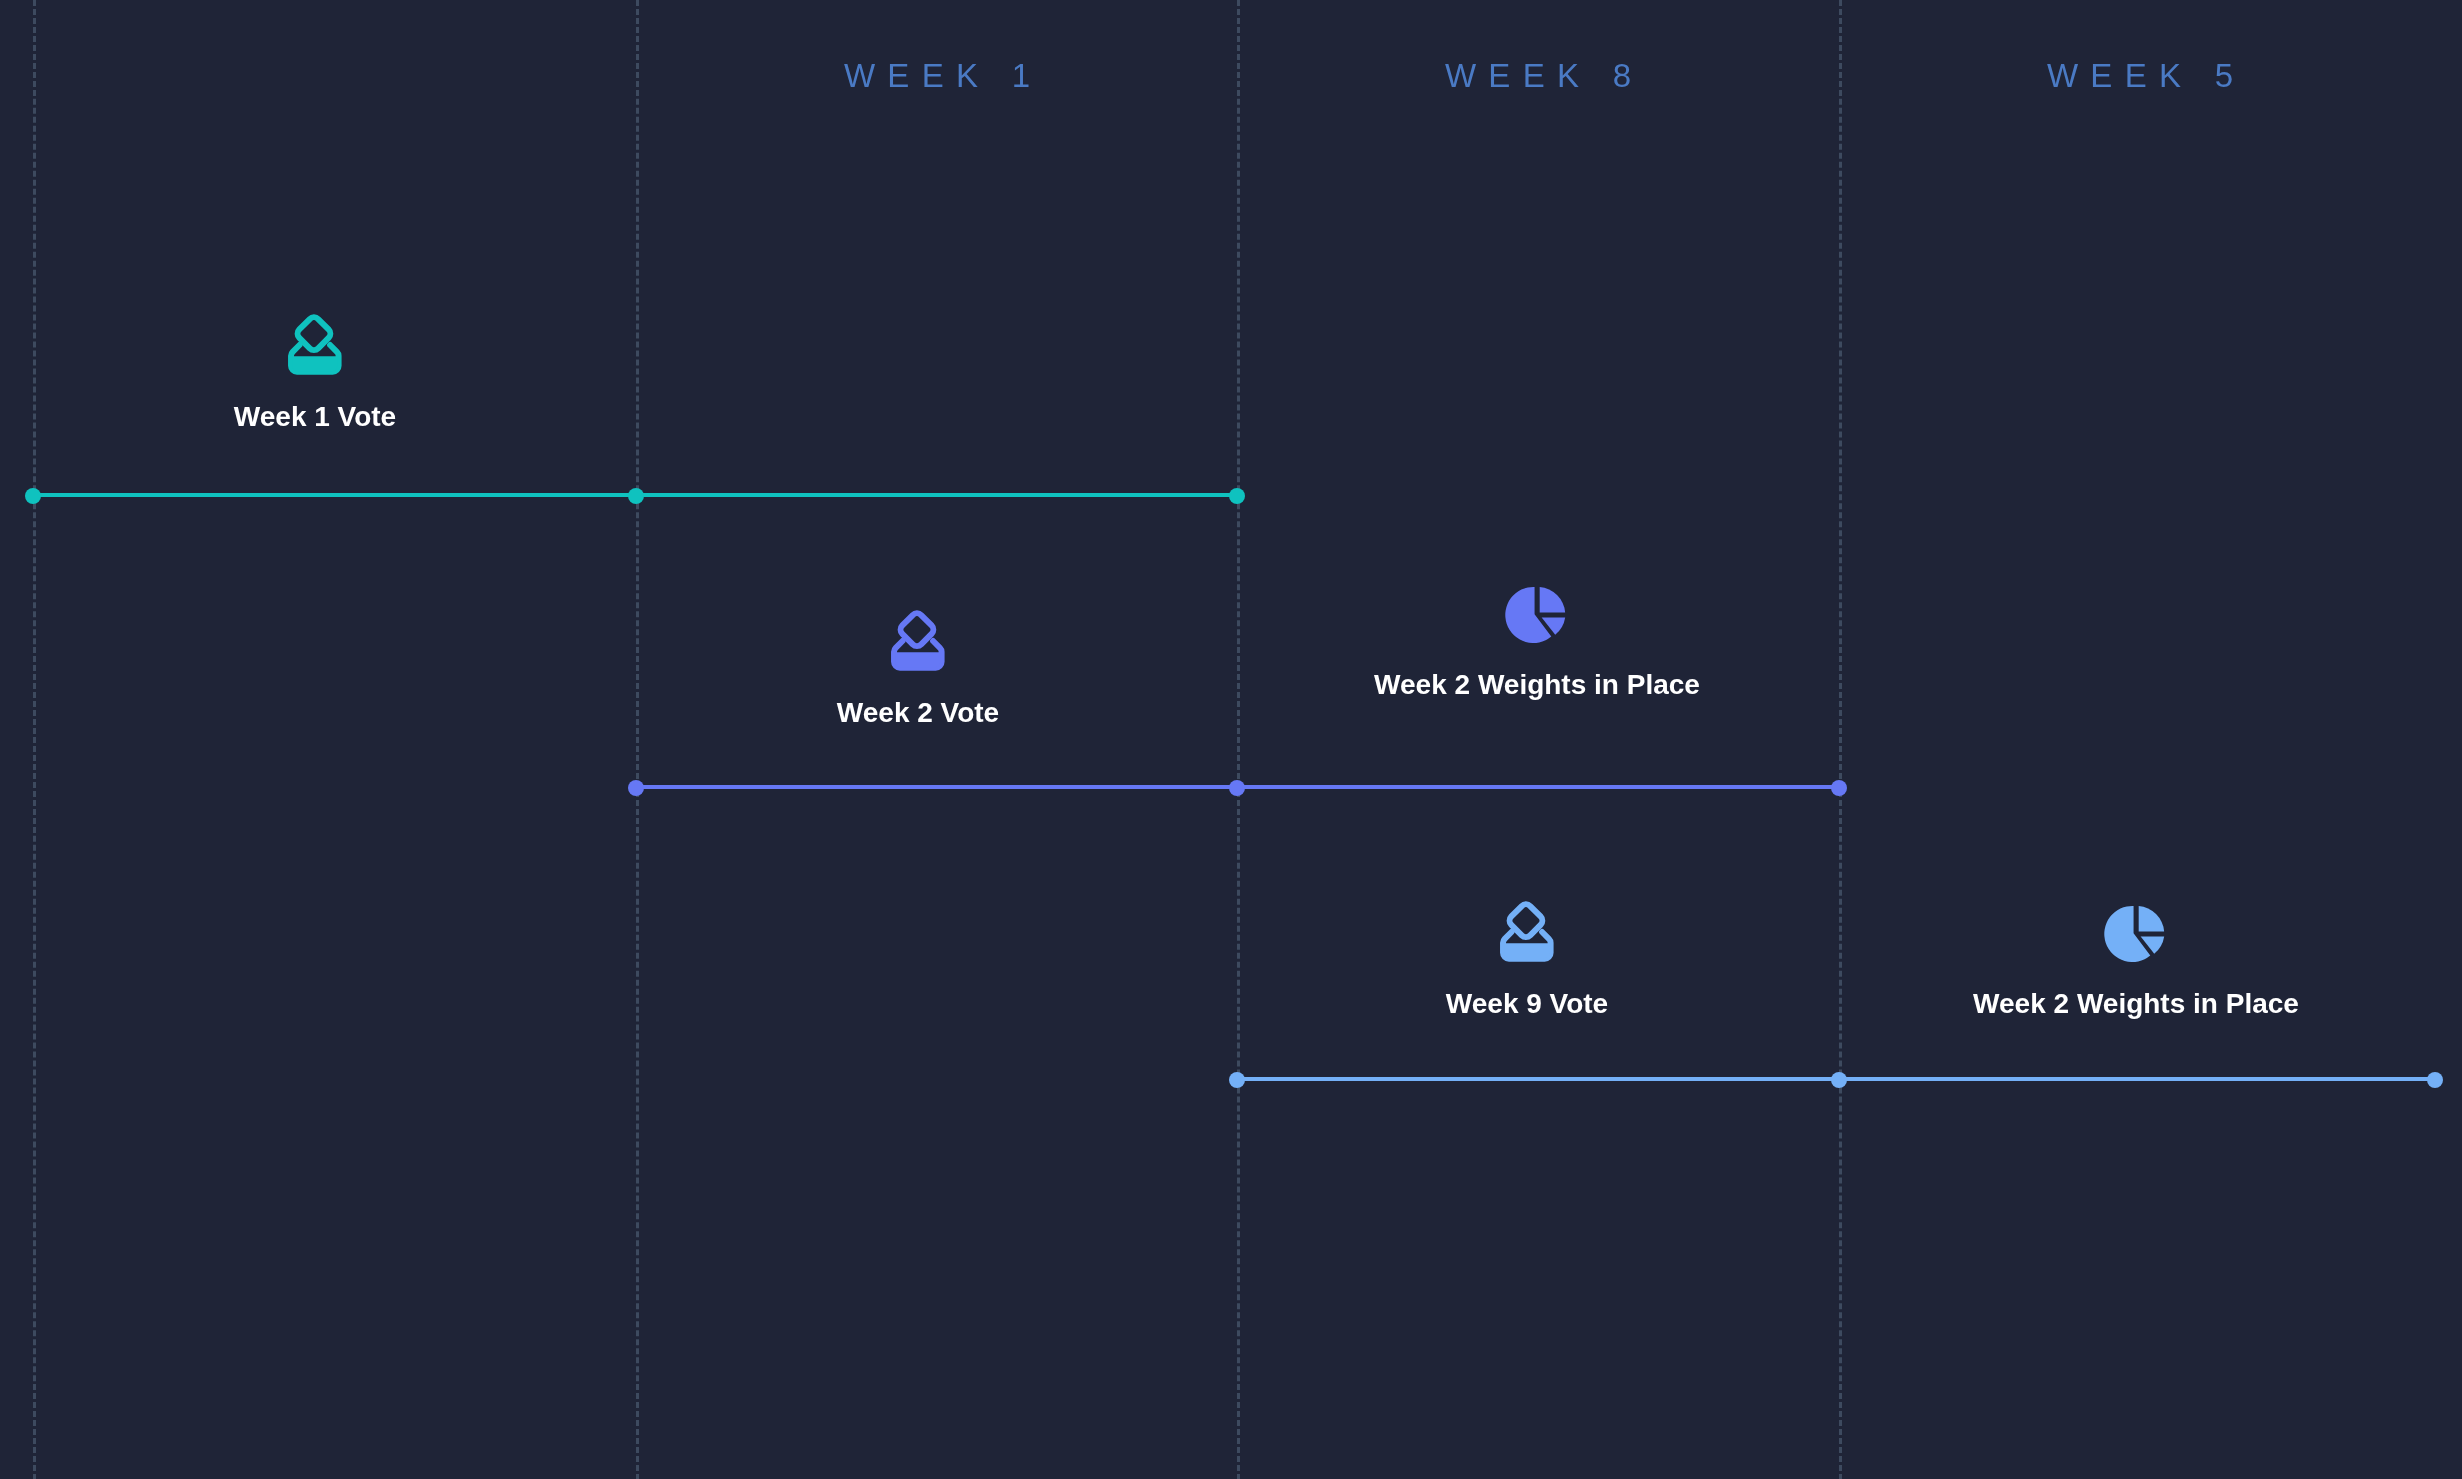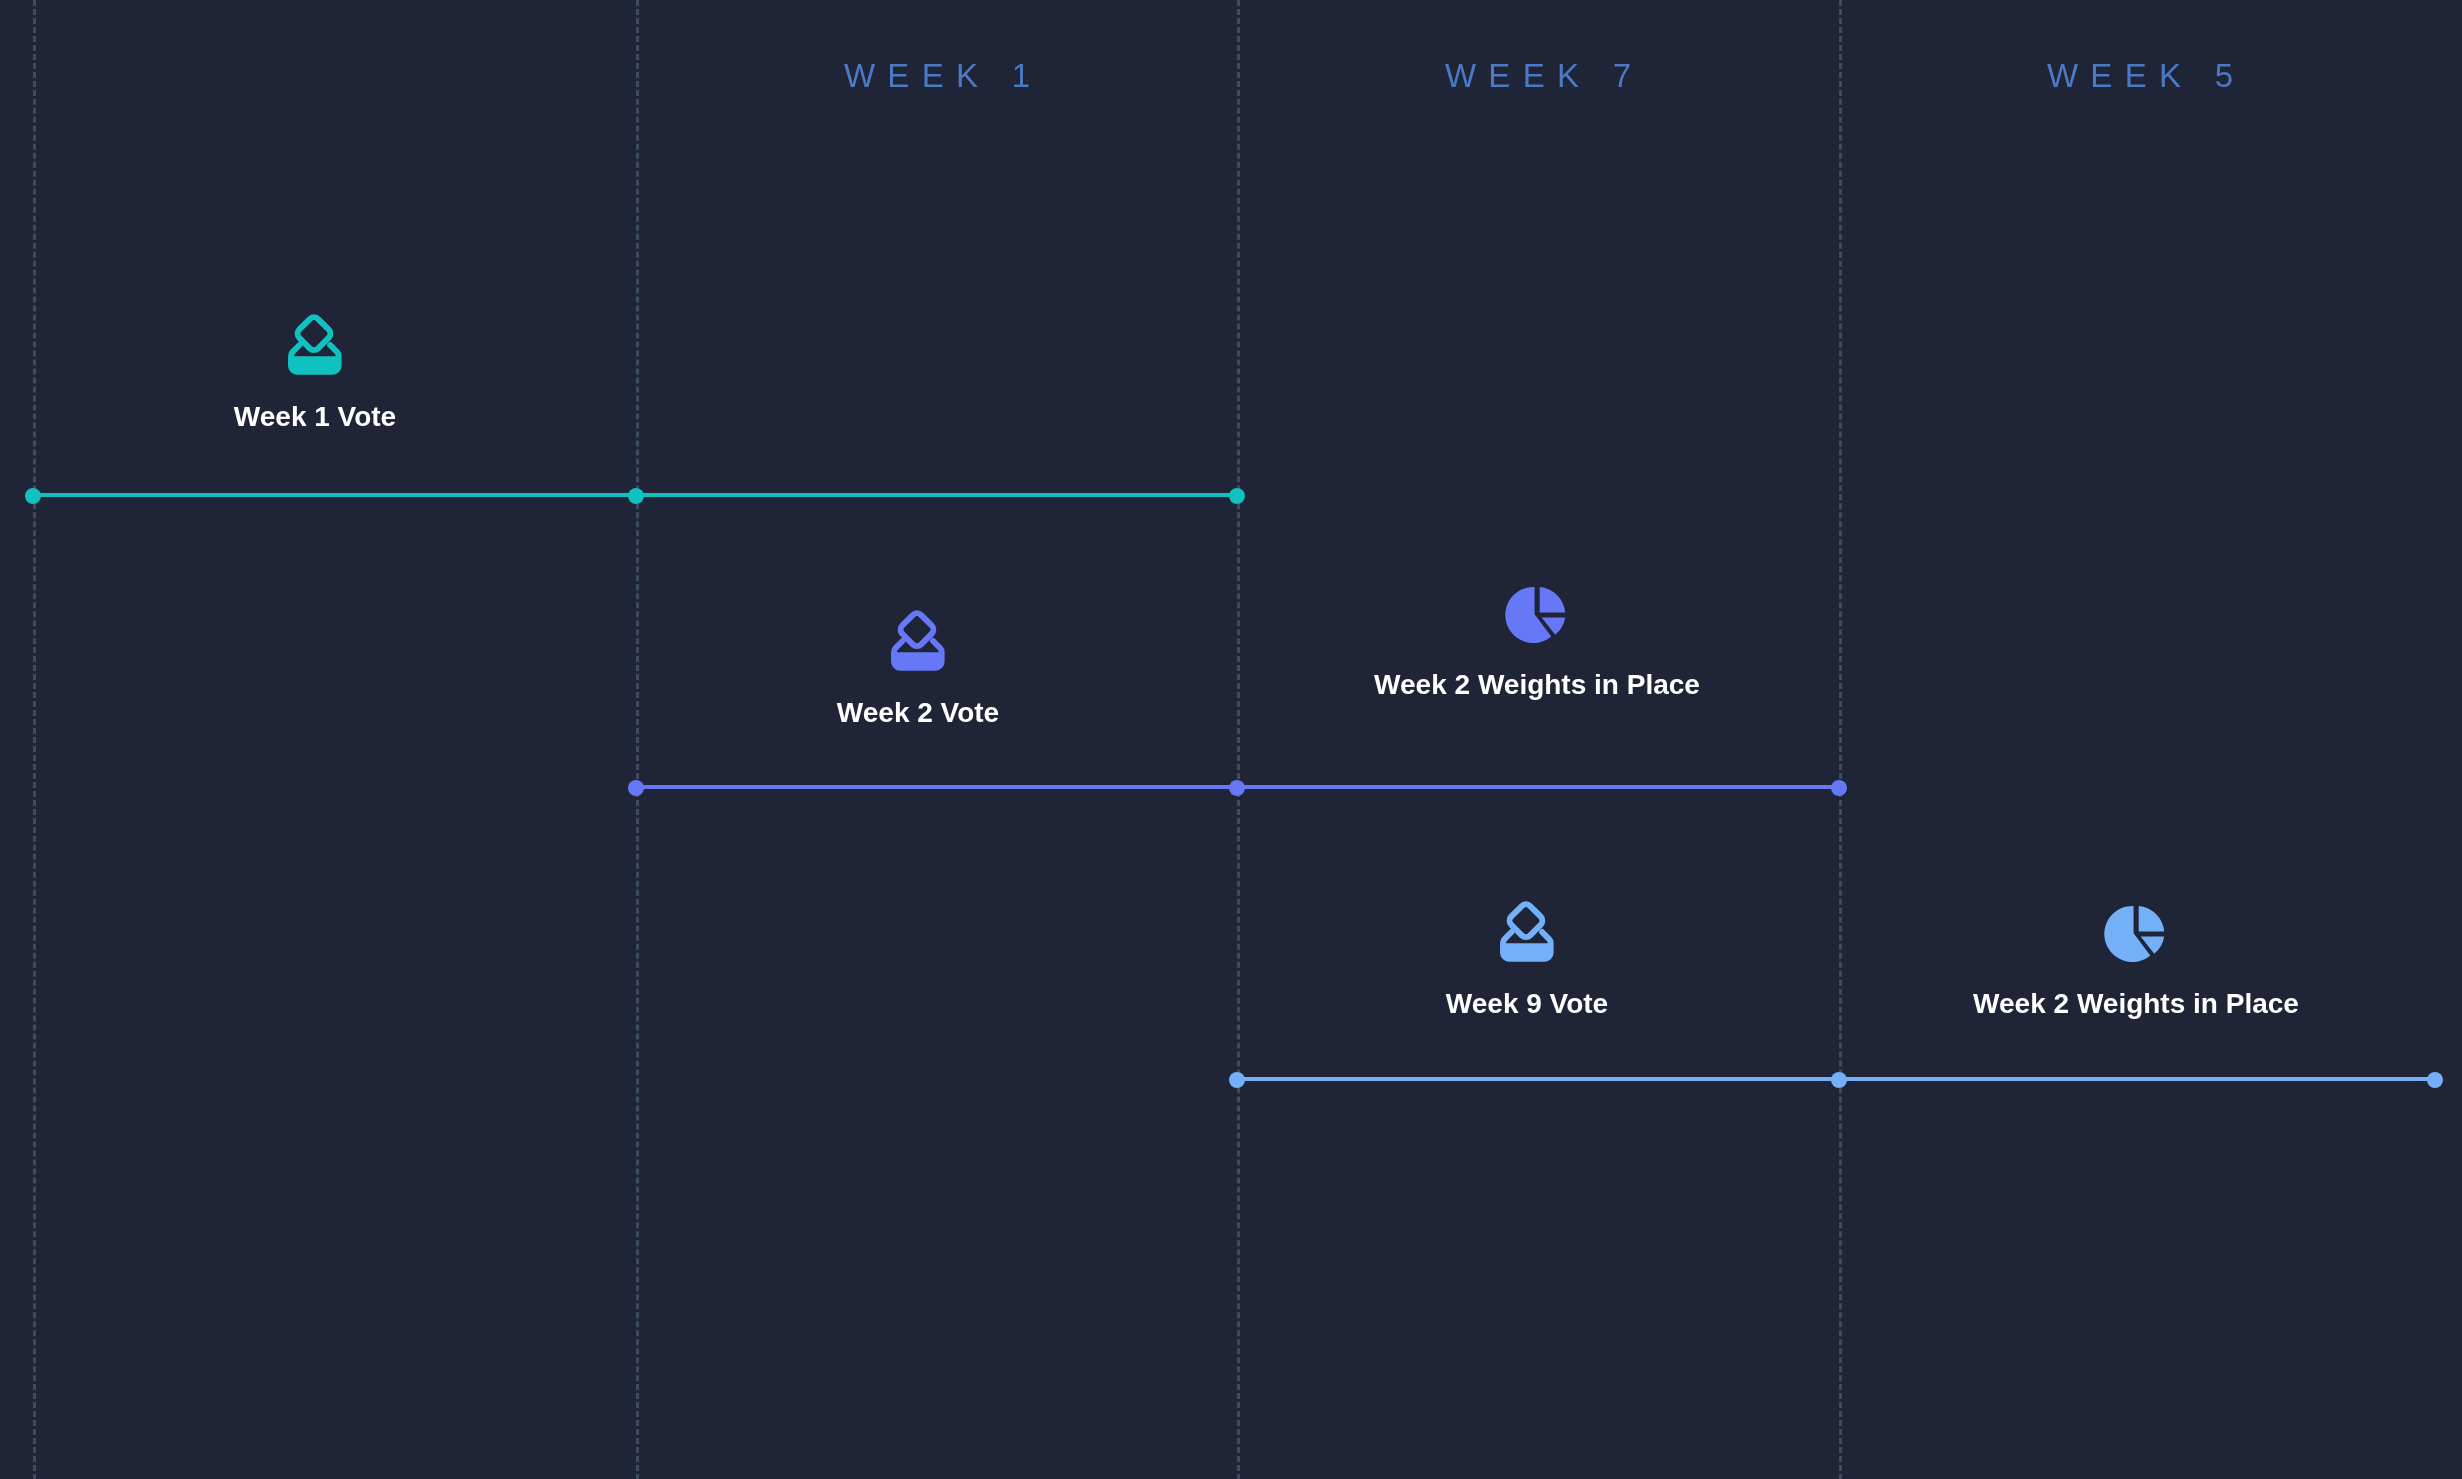--- a/index.html
+++ b/index.html
@@ -86,21 +86,21 @@
 <body>
 
 <div id="stage">
 
   <div class="divider" style="left:33px"></div>
   <div class="divider" style="left:636px"></div>
   <div class="divider" style="left:1237px"></div>
   <div class="divider" style="left:1839px"></div>
 
   <div class="week-head" style="left:629px;width:616px">WEEK 1</div>
-  <div class="week-head" style="left:1230px;width:616px">WEEK 7</div>
+  <div class="week-head" style="left:1230px;width:616px">WEEK 8</div>
   <div class="week-head" style="left:1832px;width:616px">WEEK 5</div>
 
   <div class="track" style="left:33px;width:1205px;top:493px;background:#0fc2bf"></div>
   <div class="node" style="left:33px;top:496px;background:#0fc2bf"></div>
   <div class="node" style="left:636px;top:496px;background:#0fc2bf"></div>
   <div class="node" style="left:1237px;top:496px;background:#0fc2bf"></div>
 
   <div class="milestone" style="left:315px;top:313px">
     <span class="glyph">
       <svg viewBox="0 0 24 24" fill="none" xmlns="http://www.w3.org/2000/svg">

